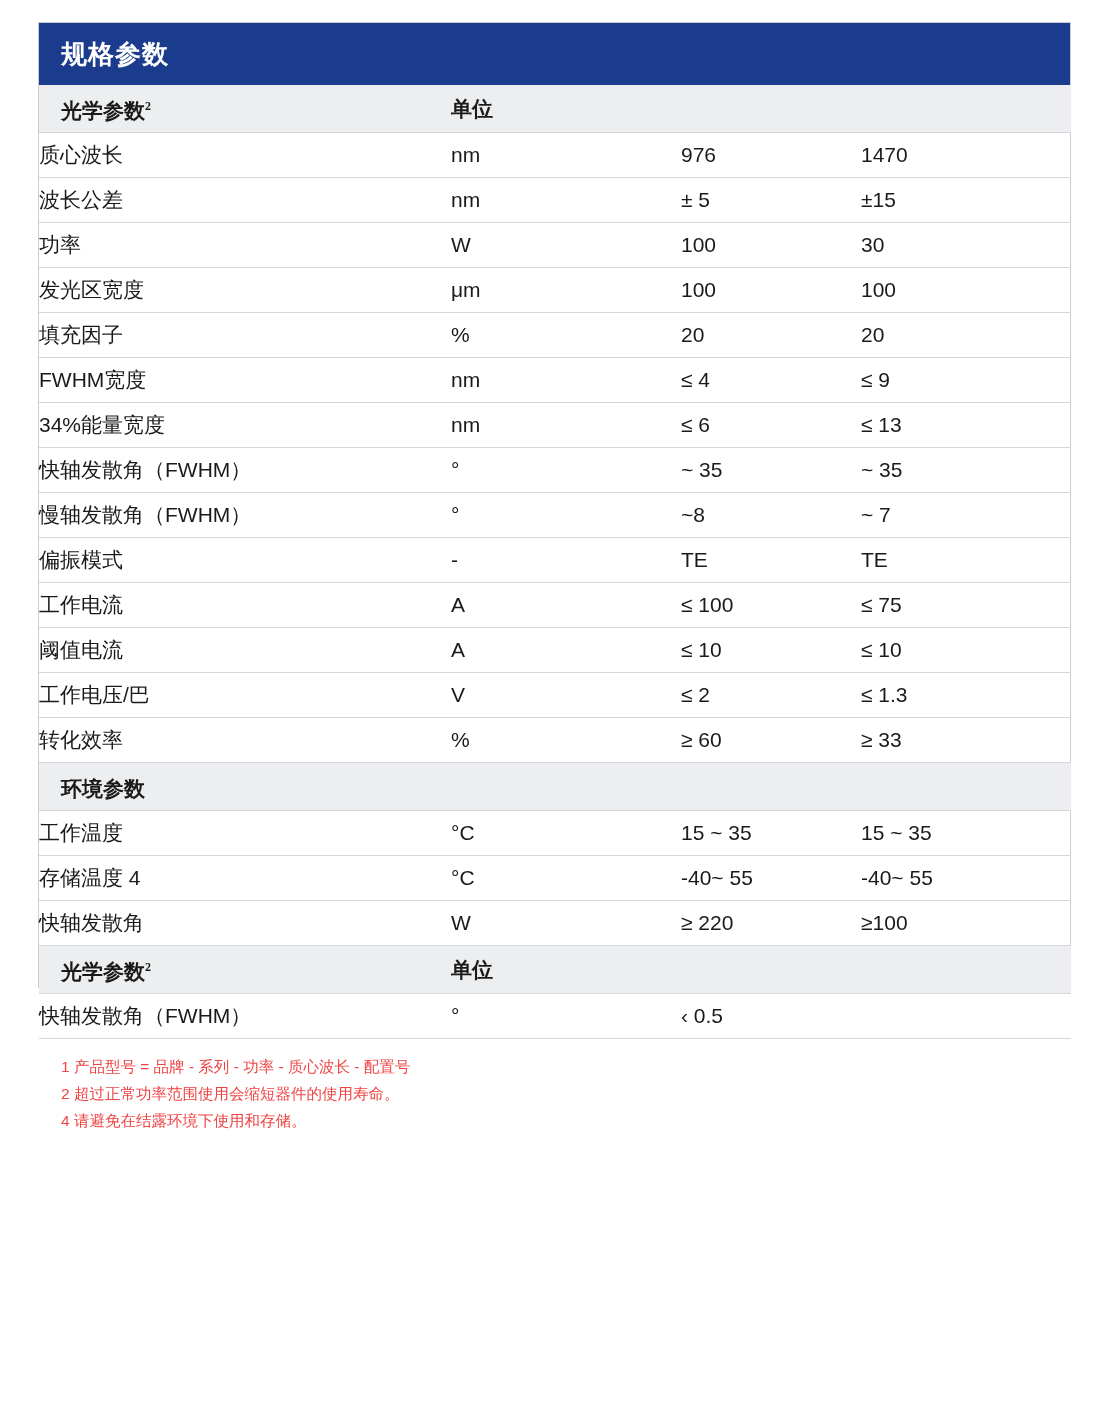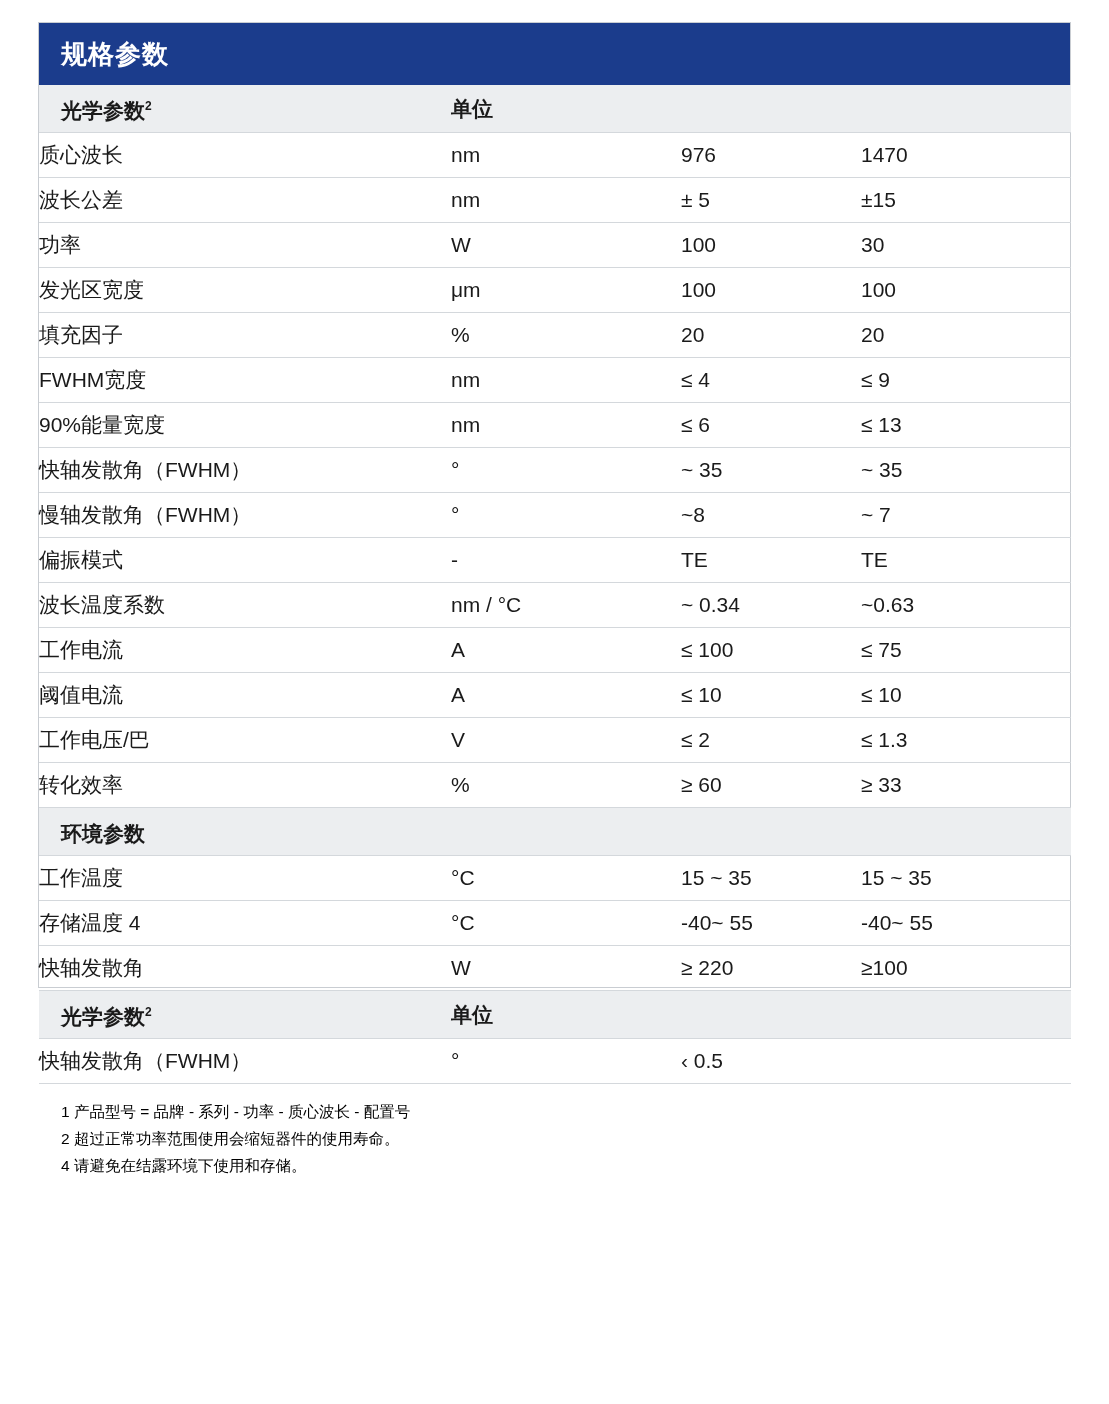--- a/index.html
+++ b/index.html
@@ -59,32 +59,33 @@
   td.c-v1 {
     width: 180px;
   }
   td.c-v2 {
     width: 210px;
   }
   tr.section td {
     background: #eceef0;
     font-weight: bold;
     border-bottom: 1px solid #d4d8dc;
+    font-family: Liberation Serif, serif;
   }
   tr.section td.c-label {
     padding-left: 22px;
   }
   sup {
     font-size: 12px;
     vertical-align: super;
   }
   .notes {
     padding: 14px 0 0 22px;
     font-size: 15.5px;
-    color: #000000;
+    color: #ef4444;
     line-height: 27px;
   }
   .notes div {
     white-space: nowrap;
   }
   .row-last td {
     border-bottom: 1px solid #d4d8dc;
   }
 </style>
 </head>
@@ -133,21 +134,21 @@
         <td class="c-v1">20</td>
         <td class="c-v2">20</td>
       </tr>
       <tr>
         <td class="c-label">FWHM宽度</td>
         <td class="c-unit">nm</td>
         <td class="c-v1">≤ 4</td>
         <td class="c-v2">≤ 9</td>
       </tr>
       <tr>
-        <td class="c-label">90%能量宽度</td>
+        <td class="c-label">34%能量宽度</td>
         <td class="c-unit">nm</td>
         <td class="c-v1">≤ 6</td>
         <td class="c-v2">≤ 13</td>
       </tr>
       <tr>
         <td class="c-label">快轴发散角（FWHM）</td>
         <td class="c-unit">°</td>
         <td class="c-v1">~ 35</td>
         <td class="c-v2">~ 35</td>
       </tr>
@@ -155,26 +156,20 @@
         <td class="c-label">慢轴发散角（FWHM）</td>
         <td class="c-unit">°</td>
         <td class="c-v1">~8</td>
         <td class="c-v2">~ 7</td>
       </tr>
       <tr>
         <td class="c-label">偏振模式</td>
         <td class="c-unit">-</td>
         <td class="c-v1">TE</td>
         <td class="c-v2">TE</td>
-      </tr>
-      <tr>
-        <td class="c-label">波长温度系数</td>
-        <td class="c-unit">nm / °C</td>
-        <td class="c-v1">~ 0.34</td>
-        <td class="c-v2">~0.63</td>
       </tr>
 
       <tr>
         <td class="c-label">工作电流</td>
         <td class="c-unit">A</td>
         <td class="c-v1">≤ 100</td>
         <td class="c-v2">≤ 75</td>
       </tr>
       <tr>
         <td class="c-label">阈值电流</td>

